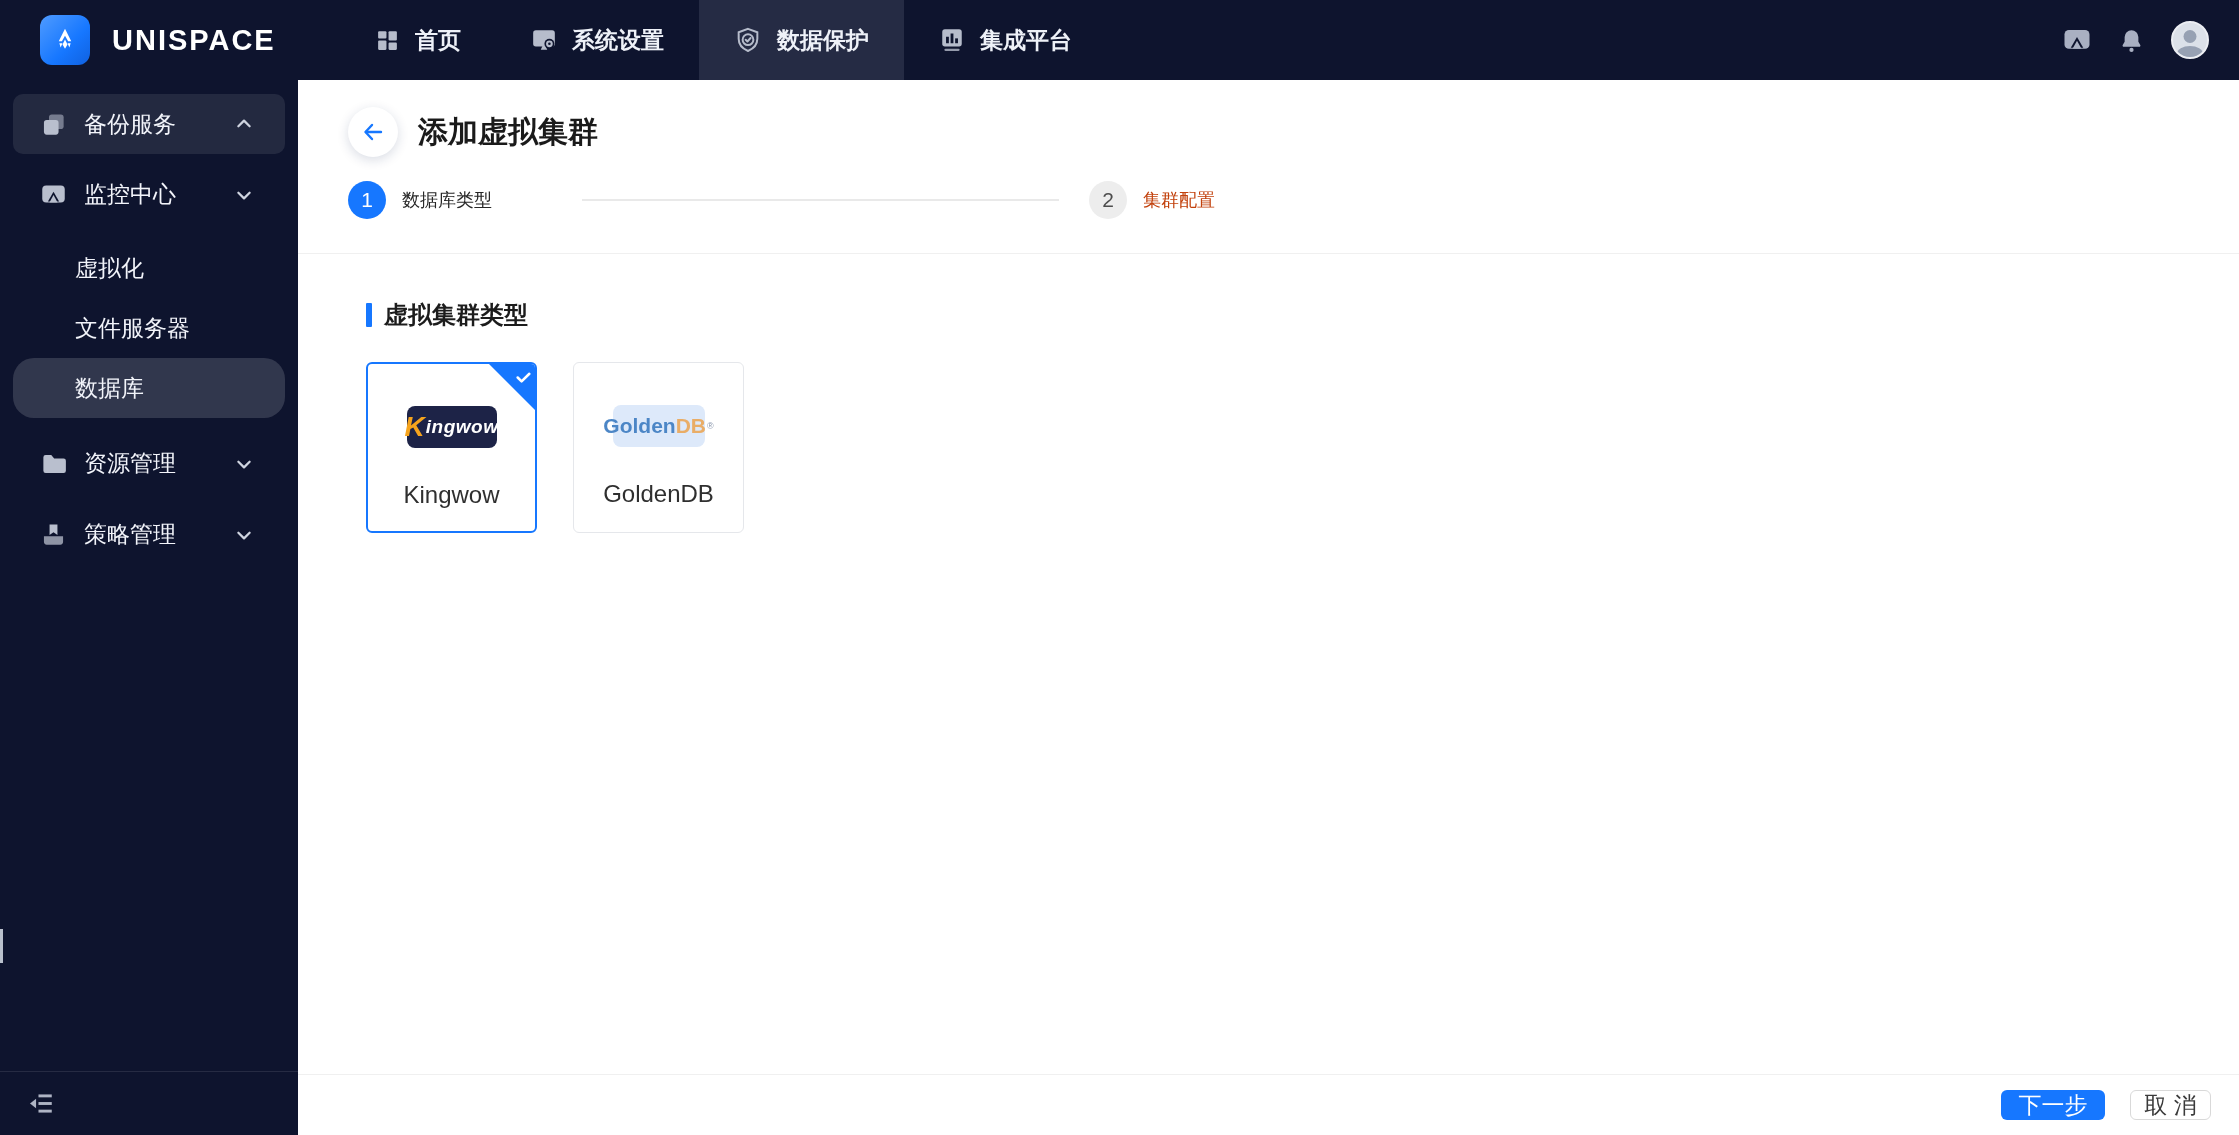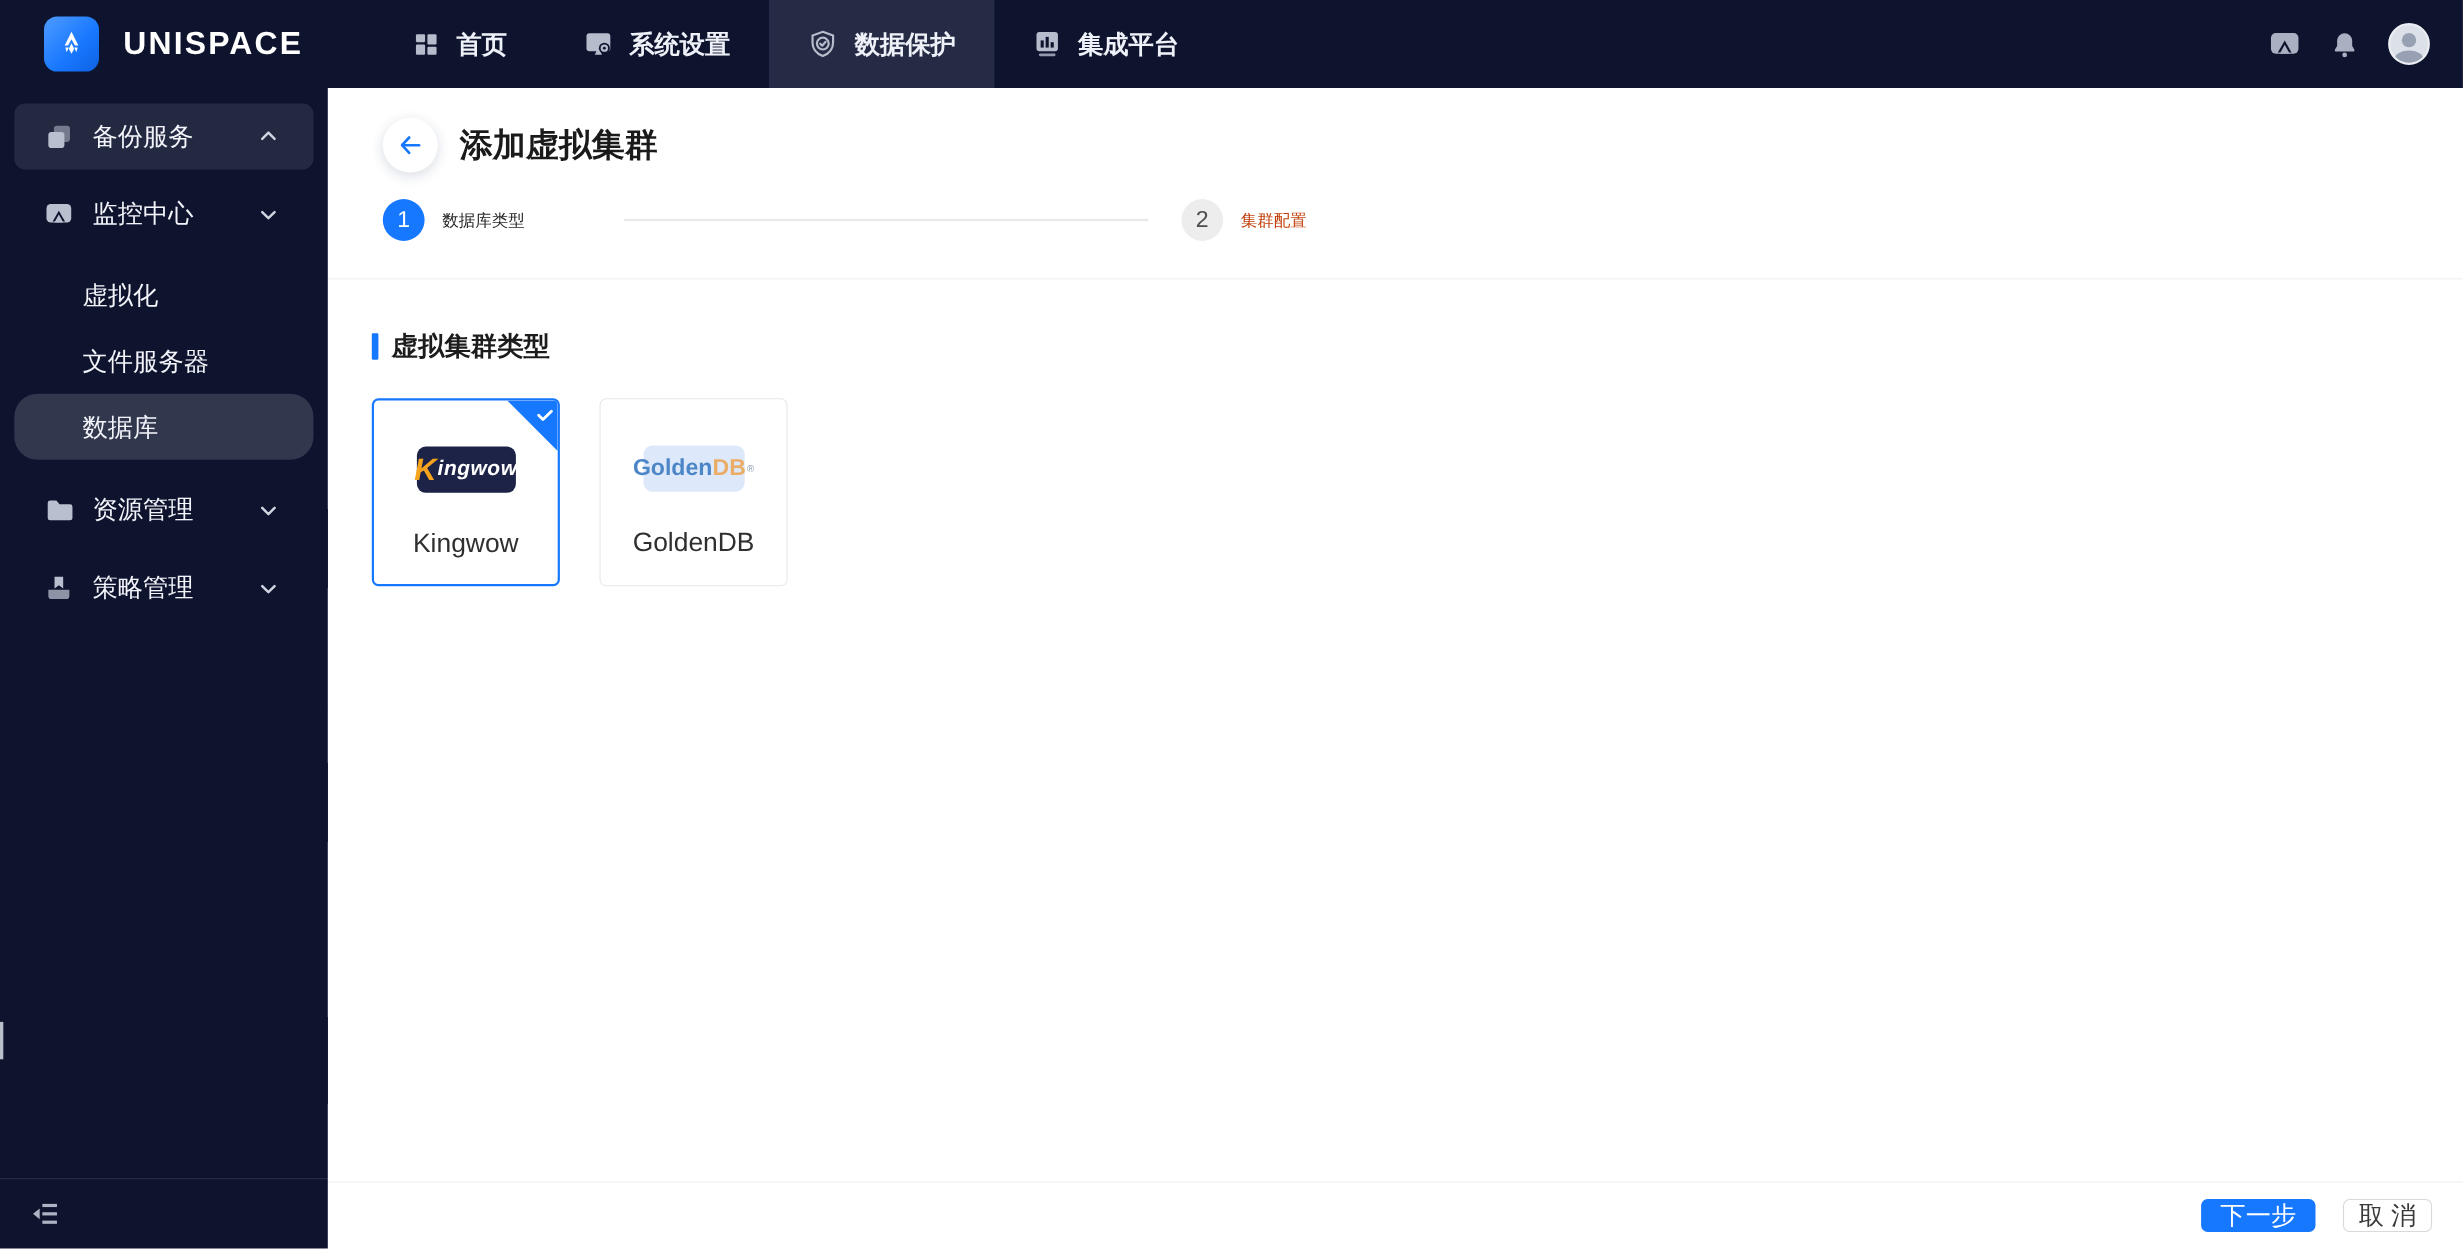--- a/index.html
+++ b/index.html
@@ -54,26 +54,26 @@
   .title-row { display:flex; align-items:center; padding-top:27px; }
   .back-btn { width:50px; height:50px; border-radius:50%; background:#fff;
     box-shadow:0 3px 12px rgba(20,40,90,0.16); display:flex; align-items:center;
     justify-content:center; color:#1677ff; cursor:pointer; flex:0 0 auto; }
   .page-title { font-size:30px; font-weight:700; color:#1a1a1a; margin-left:20px; }
   .stepper { display:flex; align-items:center; margin-top:24px; }
   .step-circle { width:38px; height:38px; border-radius:50%; display:flex; align-items:center;
     justify-content:center; font-size:21px; flex:0 0 auto; }
   .step-circle.active { background:#1677ff; color:#fff; }
   .step-circle.pending { background:#ededed; color:#4d4d4d; }
-  .step-label { font-size:15px; margin-left:16px; }
+  .step-label { font-size:18px; margin-left:16px; }
   .step-label.active { color:#262626; font-weight:500; }
   .step-label.pending { color:#c2410c; }
   .step-line { width:477px; height:2px; background:#e9e9e9; margin:0 30px 0 90px; }
 
-  .content { padding:0 40px; }
+  .content { padding:0 68px; }
   .section-title { display:flex; align-items:center; margin-top:45px; }
   .section-bar { width:6px; height:24px; background:#1677ff; border-radius:1px; }
   .section-text { font-size:24px; font-weight:700; color:#1c1c1c; margin-left:12px; }
 
   .cards { display:flex; gap:36px; margin-top:31px; }
   .type-card { width:171px; height:171px; border-radius:6px; background:#fff;
     border:1px solid #e5e7eb; position:relative; display:flex; flex-direction:column;
     align-items:center; cursor:pointer; overflow:hidden; }
   .type-card.selected { border:2px solid #1677ff; }
   .corner-check { position:absolute; top:0; right:0; width:0; height:0;

